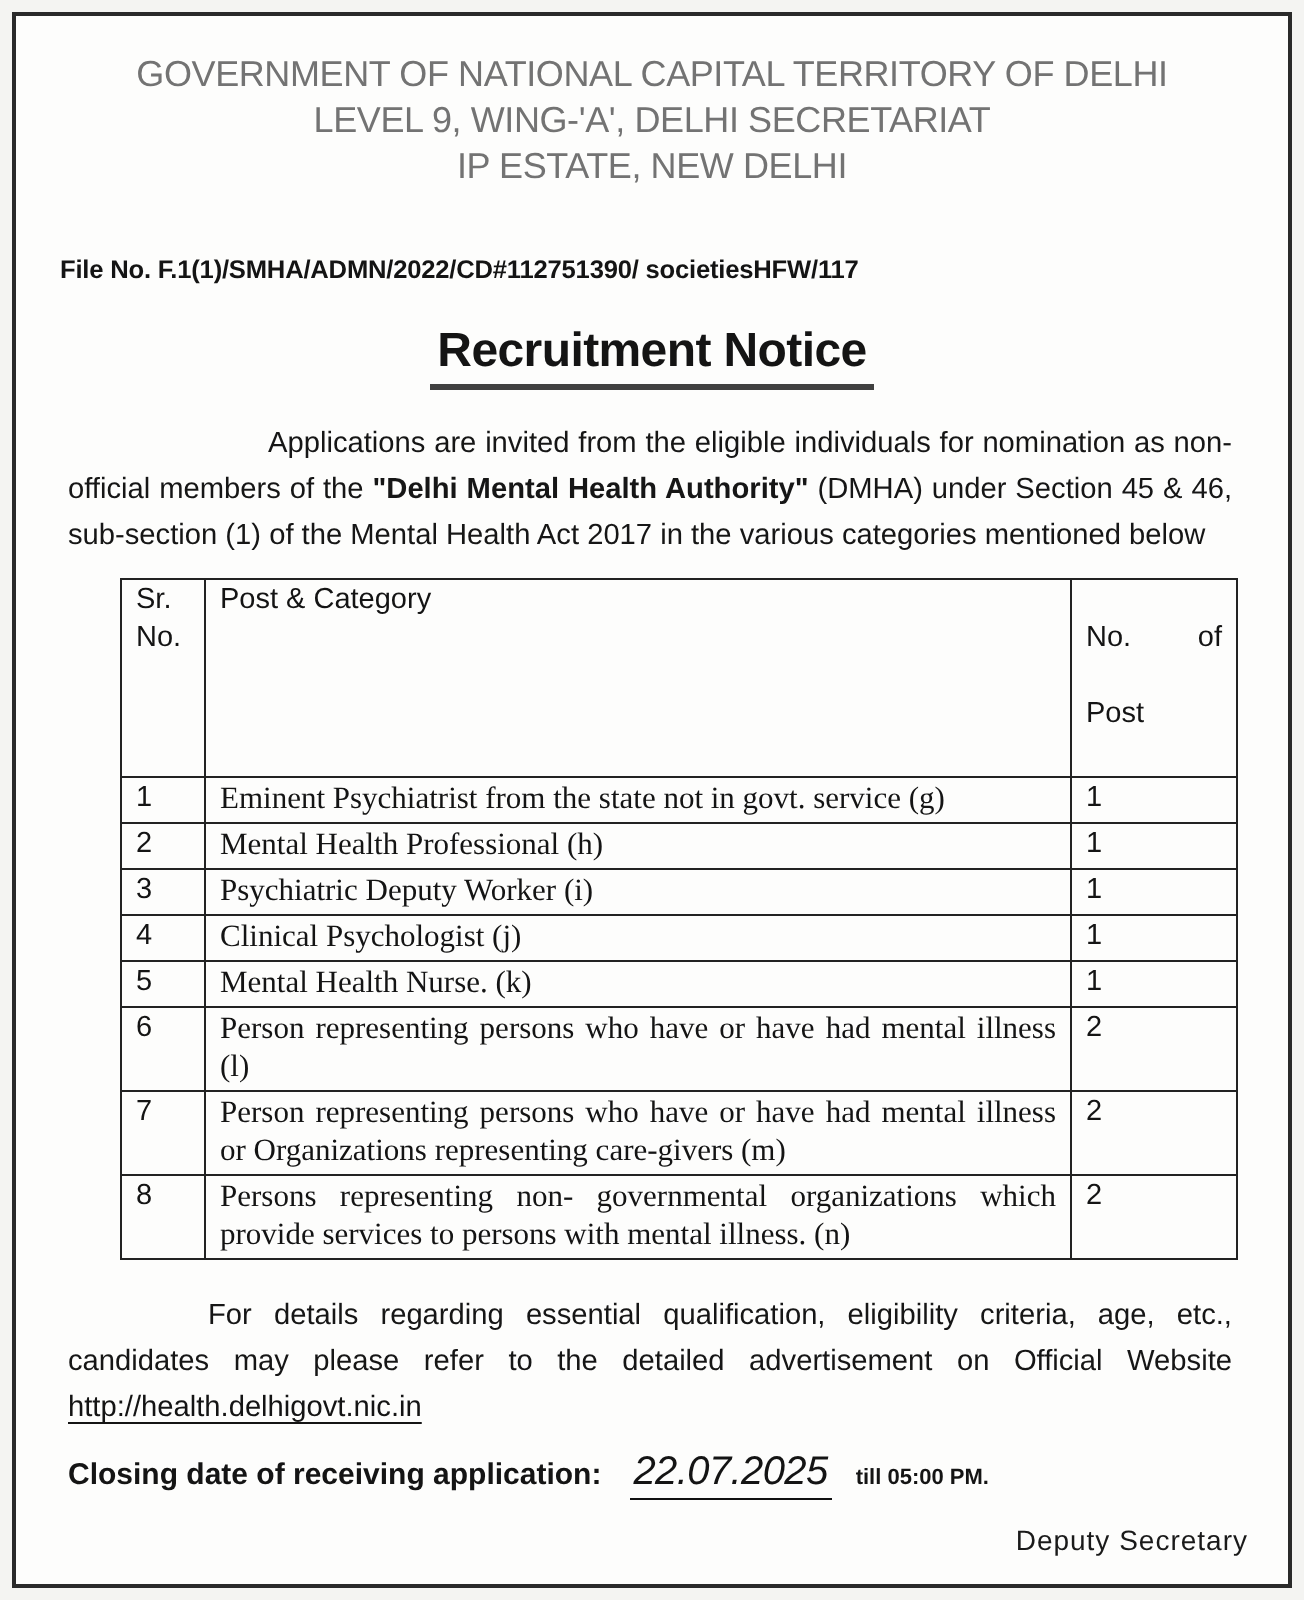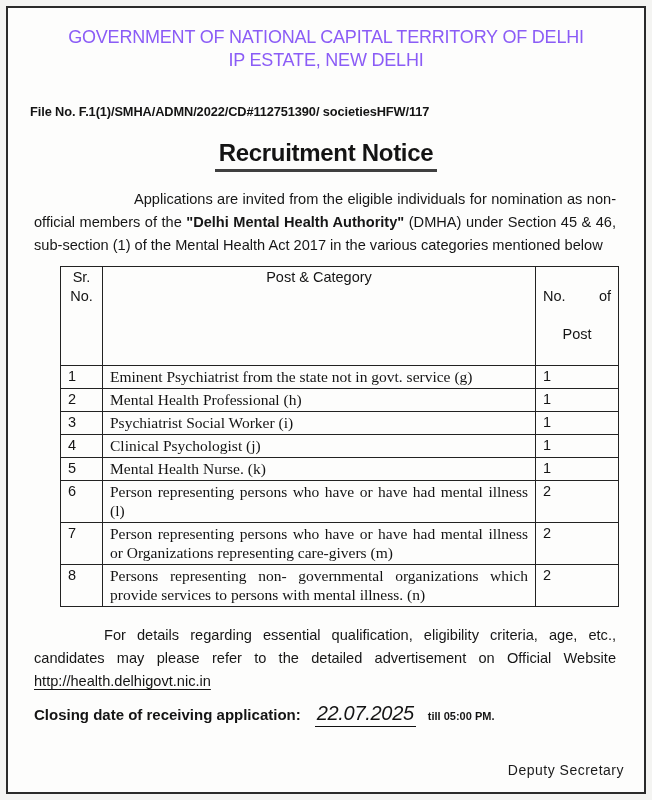--- a/index.html
+++ b/index.html
@@ -19,21 +19,21 @@
     display: flex;
     flex-direction: column;
   }
   
   .header { text-align: center; margin-top: 4px; }
   .header .hline {
     font-size: 18px;
     line-height: 23px;
     letter-spacing: -0.2px;
     font-weight: 500;
-    color: #8b5cf6;
+    color: #737373;
   }
   
   .fileline {
     margin-top: 32px;
     display: flex;
     align-items: baseline;
     padding: 0 6px;
   }
   .fileline .fno {
     font-size: 12.8px;
@@ -91,21 +91,21 @@
   table.posts th, table.posts td {
     border: 1.5px solid #222;
     vertical-align: top;
     padding: 1px 7px 2px 7px;
     line-height: 19px;
   }
   table.posts th {
     font-family: "Liberation Sans", "DejaVu Sans", sans-serif;
     font-size: 14.5px;
     font-weight: 500;
-    text-align: center;
+    text-align: left;
     white-space: pre-line;
   }
   th.no-head .l1 { display: flex; justify-content: space-between; }
   td.sr { font-family: "Liberation Sans", "DejaVu Sans", sans-serif; font-size: 14.5px; }
   td.post { text-align: justify; }
   td.cnt { font-family: "Liberation Sans", "DejaVu Sans", sans-serif; font-size: 14.5px; }
   tr.tall td { height: 39px; }
   
   .closing {
     margin: 9px 0 0 10px;
@@ -140,20 +140,21 @@
   }
   .sign .s1 { letter-spacing: 0.5px; }
 </style>
 </head>
 <body>
 
 <div class="page">
 
   <div class="header">
     <div class="hline">GOVERNMENT OF NATIONAL CAPITAL TERRITORY OF DELHI</div>
+    <div class="hline">LEVEL 9, WING-'A', DELHI SECRETARIAT</div>
     <div class="hline">IP ESTATE, NEW DELHI</div>
   </div>
 
   <div class="fileline">
     <span class="fno">File No. F.1(1)/SMHA/ADMN/2022/CD#112751390/ societiesHFW/117</span>
   </div>
 
   <div class="titlewrap">
     <span class="title">Recruitment Notice</span>
   </div>
@@ -181,21 +182,21 @@
       <td class="post">Eminent Psychiatrist from the state not in govt. service (g)</td>
       <td class="cnt">1</td>
     </tr>
     <tr>
       <td class="sr">2</td>
       <td class="post">Mental Health Professional (h)</td>
       <td class="cnt">1</td>
     </tr>
     <tr>
       <td class="sr">3</td>
-      <td class="post">Psychiatrist Social Worker  (i)</td>
+      <td class="post">Psychiatric Deputy Worker  (i)</td>
       <td class="cnt">1</td>
     </tr>
     <tr>
       <td class="sr">4</td>
       <td class="post">Clinical Psychologist (j)</td>
       <td class="cnt">1</td>
     </tr>
     <tr>
       <td class="sr">5</td>
       <td class="post">Mental Health Nurse. (k)</td>

